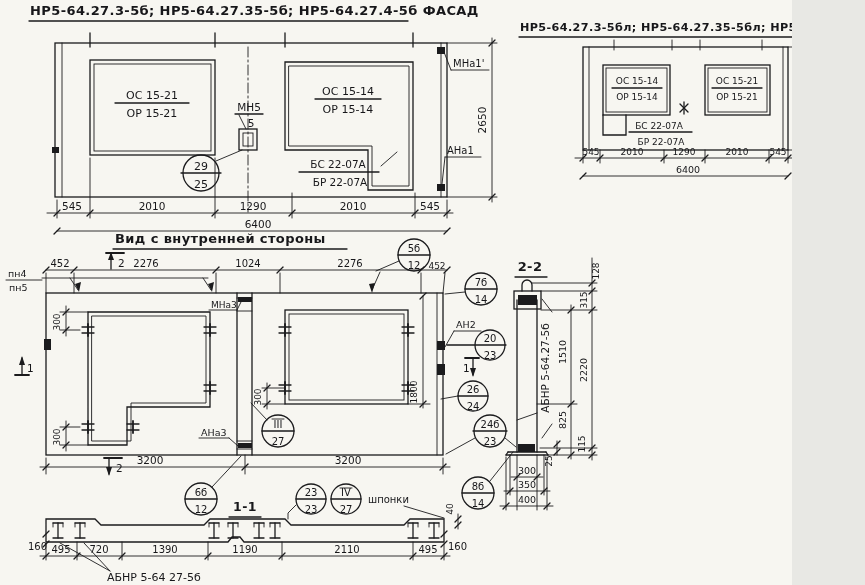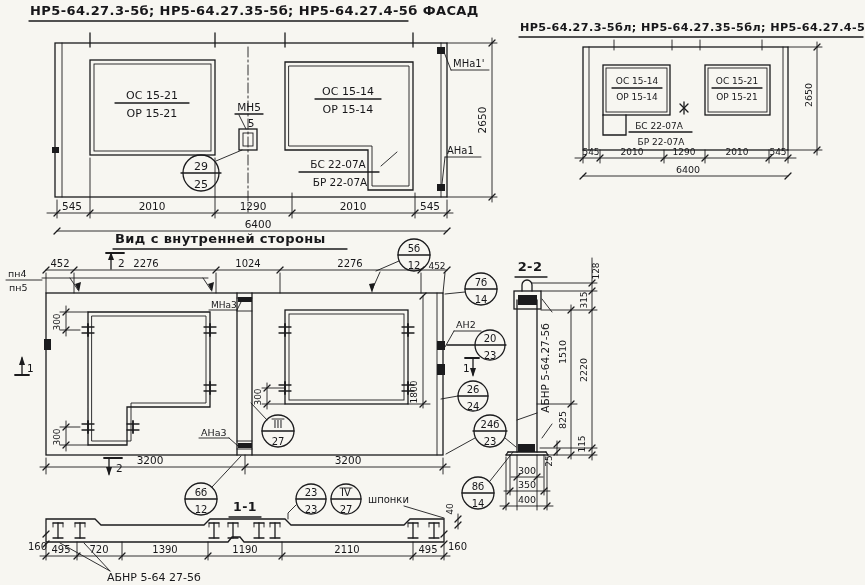--- a/index.html
+++ b/index.html
@@ -1,16 +1,16 @@
 <!DOCTYPE html>
 <html><head>
 <meta charset="utf-8">
 <style>
   html,body{margin:0;padding:0;background:#e8e8e4;}
-  #stage{position:relative;width:865px;height:585px;background:#f7f6f1;overflow:hidden;
+  #stage{position:relative;width:792px;height:585px;background:#f7f6f1;overflow:hidden;
          font-family:"DejaVu Sans",sans-serif;}
   svg{position:absolute;left:0;top:0;}
   .ln{stroke:#1b1b1d;fill:none;stroke-width:1.3;stroke-linecap:round;}
   .thin{stroke-width:0.9;}
   .thick{stroke-width:1.8;}
   .fil{fill:#1b1b1d;stroke:none;}
   .t{fill:#17171a;stroke:none;font-family:"DejaVu Sans",sans-serif;}
   .tt{font-weight:bold;letter-spacing:0.4px;}
 </style>
 </head>

